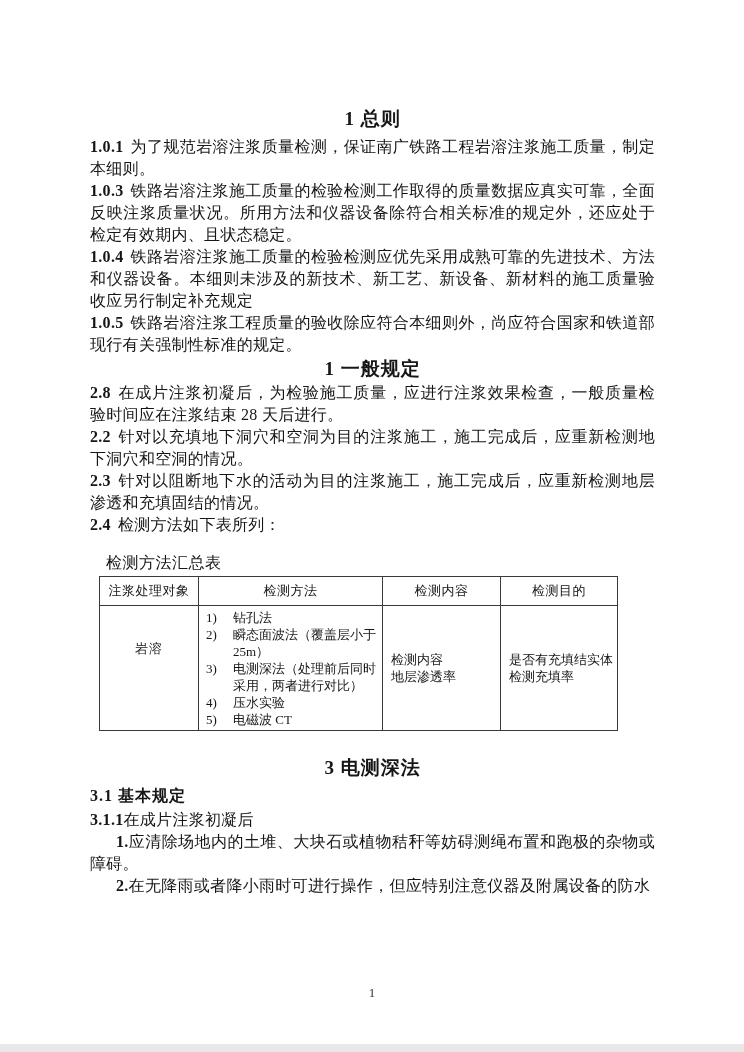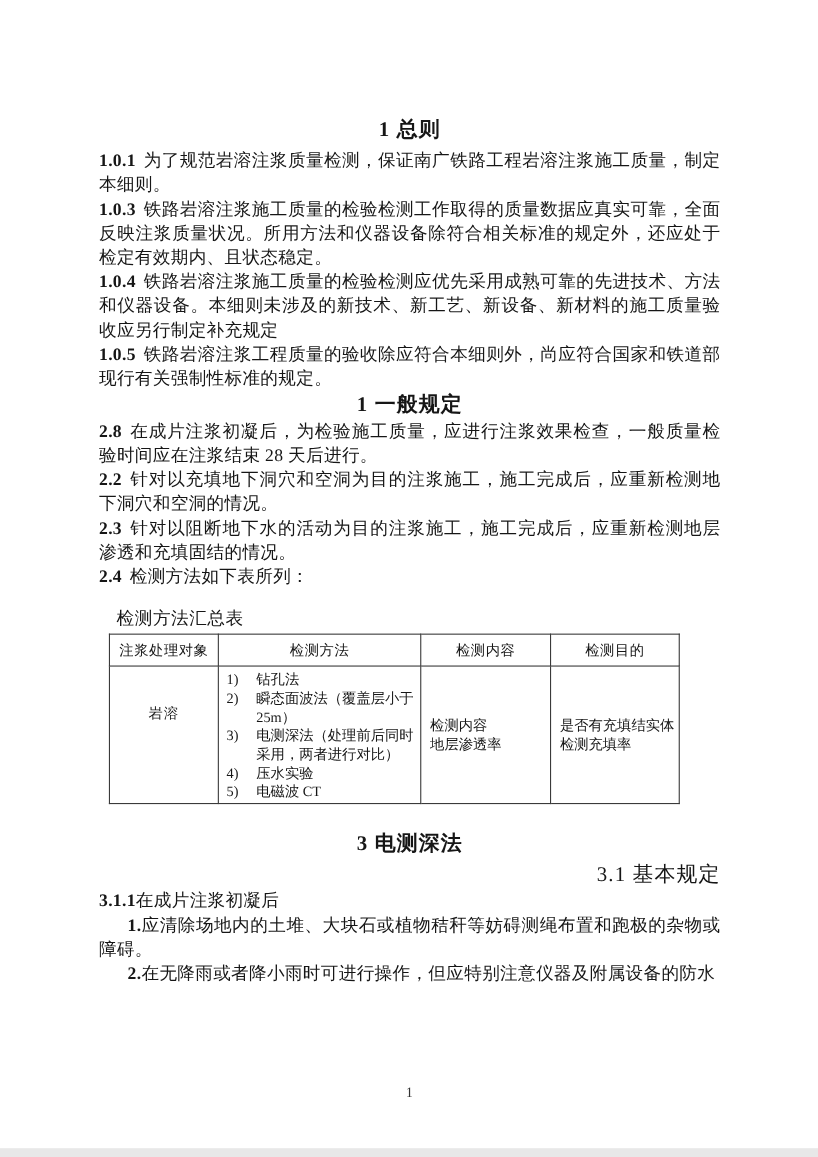--- a/index.html
+++ b/index.html
@@ -10,21 +10,21 @@
     font-family:"Liberation Serif","DejaVu Serif",serif;
   }
   .content { padding:106px 89px 0 90px; }
   .doc-h1 {
     font-size:19px; line-height:26px; font-weight:bold; text-align:center;
     letter-spacing:1px;
   }
   .doc-h1.first { margin-bottom:4px; }
   .doc-h1.mid { margin-top:0; margin-bottom:0; }
   .doc-h2 {
-    font-size:19px; line-height:23px; font-weight:normal; text-align:right;
+    font-size:16px; line-height:23px; font-weight:bold; text-align:left;
     letter-spacing:1px; margin-bottom:2px;
   }
   .sec3-title { margin-top:24px; margin-bottom:3px; }
   .clause {
     font-size:16px; line-height:22px; text-align:justify;
     letter-spacing:0.3px;
   }
   .cnum { font-weight:bold; margin-right:7px; }
   .cnum.tight { margin-right:0; }
   .indent2 { text-indent:26px; }

